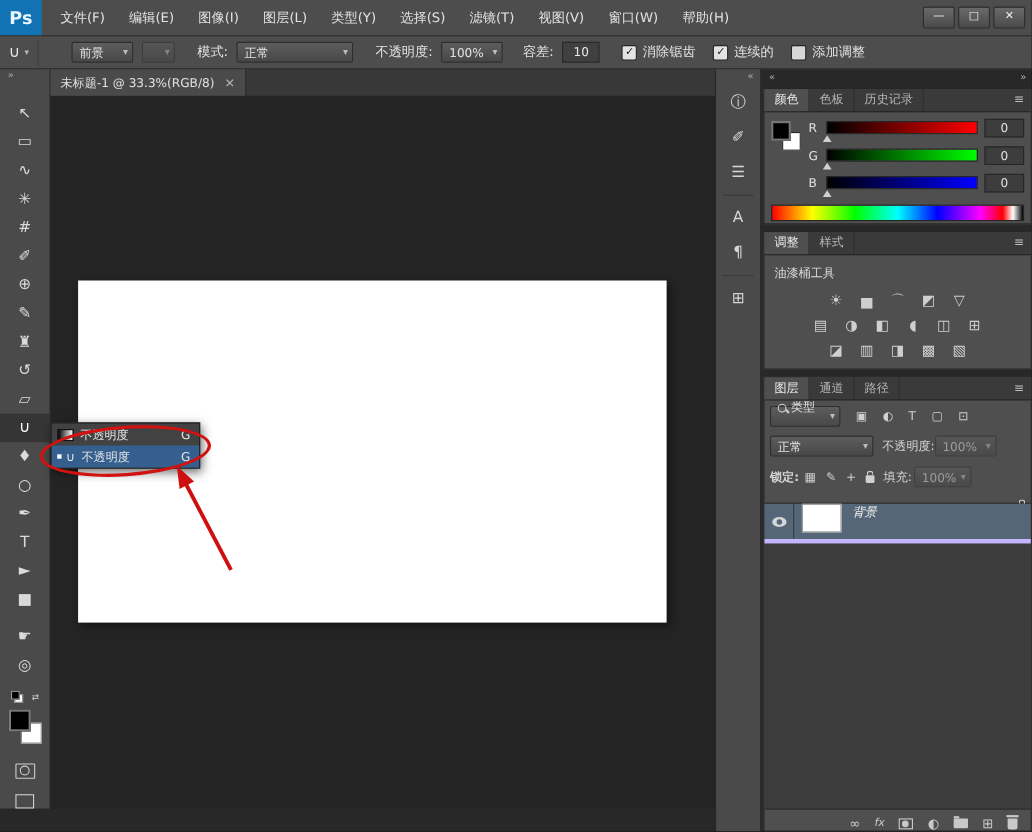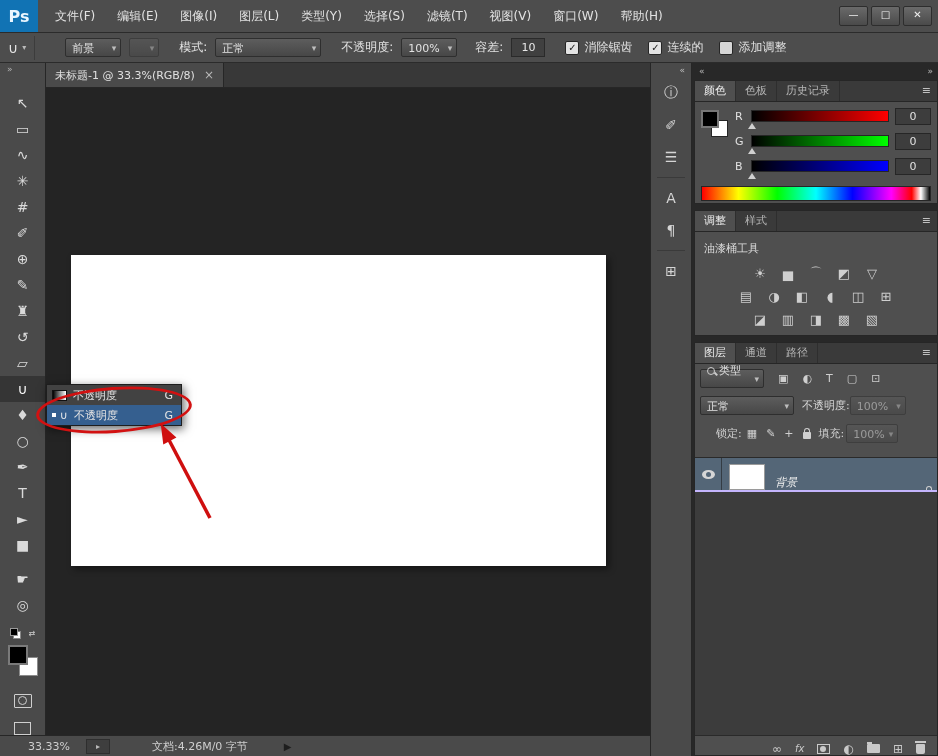--- a/index.html
+++ b/index.html
@@ -143,21 +143,21 @@
   .opacity-dd{width:56px;}
   .lock-row{margin-top:9px;}
   .lock-icons{display:flex;gap:9px;margin-left:5px;align-items:center;color:#cfcfcf;}
   .lock-glyph{font-size:11px;}
   .fill-dd{width:52px;margin-left:6px;}
   .lockicon{position:relative;width:8px;height:7px;background:#d0d0d0;border-radius:1px;margin-top:3px;}
   .lockicon:before{content:"";position:absolute;left:1px;top:-4px;width:6px;height:4px;
                    border:1px solid #d0d0d0;border-bottom:none;border-radius:3px 3px 0 0;box-sizing:border-box;}
   .layer-list{position:absolute;left:0;right:0;top:88px;bottom:24px;background:#3c3c3c;
               border-top:1px solid #2a2a2a;border-bottom:1px solid #2a2a2a;}
-  .layer-row{height:32px;background:#546677;display:flex;align-items:flex-end;border-bottom:2px solid #c4b5fd;}
+  .layer-row{height:32px;background:#546677;display:flex;align-items:flex-start;border-bottom:4px solid #c4b5fd;}
   .eye-cell{width:26px;height:32px;border-right:1px solid #343c44;display:flex;align-items:center;
             justify-content:center;}
   .eye{width:13px;height:9px;background:#d6d6d6;border-radius:50%;position:relative;}
   .eye:after{content:"";position:absolute;left:4px;top:2px;width:5px;height:5px;background:#546677;border-radius:50%;}
   .layer-thumb{width:34px;height:24px;background:#fff;border:1px solid #9a9a9a;margin-left:7px;}
   .layer-name{margin-left:10px;font-size:11px;font-style:italic;color:#f0f0f0;}
   .layer-lock{margin-left:auto;margin-right:12px;}
   .layers-bottom{position:absolute;left:0;right:0;bottom:0;height:23px;display:flex;align-items:center;
                  justify-content:flex-end;gap:13px;padding-right:12px;color:#c9c9c9;}
   .lb-icon{font-size:12px;line-height:1;}
@@ -319,26 +319,20 @@
     <div class="doc-tab">
       <span>未标题-1 @ 33.3%(RGB/8)</span>
       <span class="tab-close">×</span>
     </div>
   </div>
 
   <div class="canvas">
     <div class="doc"></div>
   </div>
 
-  <div class="statusbar">
-    <span class="zoom-field">33.33%</span>
-    <span class="status-widget">▸</span>
-    <span class="doc-info">文档:4.26M/0 字节</span>
-    <span class="status-pop">▶</span>
-  </div>
 
   <div class="iconstrip">
     <div class="is-top">«</div>
     <div class="is-icon">ⓘ</div>
     <div class="is-icon">✐</div>
     <div class="is-icon">☰</div>
     <div class="is-sep"></div>
     <div class="is-icon">A</div>
     <div class="is-icon">¶</div>
     <div class="is-sep"></div>
@@ -439,21 +433,21 @@
             <span class="lf-icon">▢</span>
             <span class="lf-icon">⊡</span>
           </div>
         </div>
         <div class="lr-row blend-row">
           <div class="dd blend-dd">正常</div>
           <span class="sm-lbl">不透明度:</span>
           <div class="dd disabled opacity-dd">100%</div>
         </div>
         <div class="lr-row lock-row">
-          <span class="sm-lbl" style="margin-left:16px;">锁定:</span>
+          <span class="sm-lbl" style="margin-left:0;font-weight:bold;">锁定:</span>
           <div class="lock-icons">
             <span class="lock-glyph">▦</span>
             <span class="lock-glyph">✎</span>
             <span class="lock-glyph">+</span>
             <span class="lockicon"></span>
           </div>
           <span class="sm-lbl">填充:</span>
           <div class="dd disabled fill-dd" style="margin-left:2px;">100%</div>
         </div>
         <div class="layer-list">

